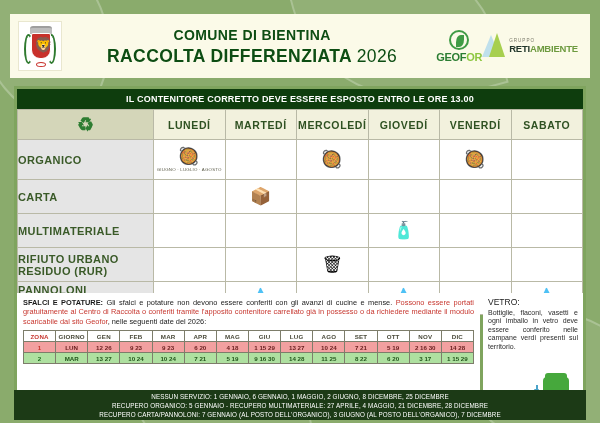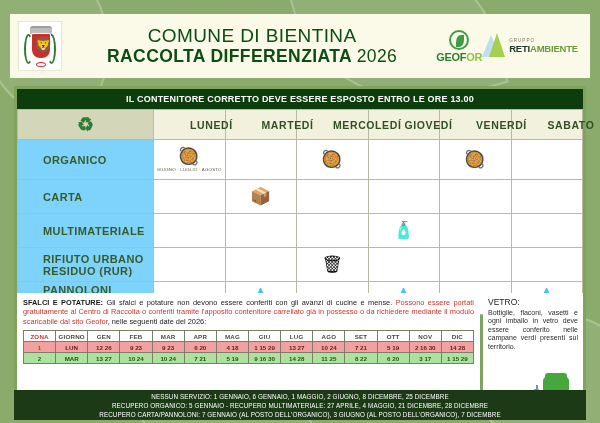--- a/index.html
+++ b/index.html
@@ -61,21 +61,21 @@
   .crest .wreathL { left: 5px; border-right-color: transparent; }
   .crest .wreathR { right: 5px; border-left-color: transparent; }
   .crest .bow {
     position: absolute; left: 17px; bottom: 3px; width: 10px; height: 5px;
     border: 1.5px solid #c8302b; border-radius: 50%;
   }
   .title-block {
     flex: 1 1 auto; text-align: center; color: #0d4d13;
     letter-spacing: .4px; padding-left: 6px;
   }
-  .title-line1 { font-size: 19px; font-weight: normal; line-height: 21px; }
+  .title-line1 { font-size: 14px; font-weight: bold; line-height: 21px; }
   .title-line2 { font-size: 17.5px; font-weight: bold; line-height: 21px; }
   .title-line2 .yr { font-weight: normal; }
 
   .logos { flex: 0 0 auto; display: flex; align-items: center; margin-right: 12px; }
   .geofor { text-align: center; }
   .geofor .circ {
     width: 20px; height: 20px; border: 2px solid #3f9b45; border-radius: 50%;
     margin: 0 auto 1px; position: relative;
   }
   .geofor .circ::after {
@@ -114,25 +114,25 @@
   }
   table.cal { width: 100%; border-collapse: collapse; table-layout: fixed; }
   table.cal th, table.cal td { border: 1px solid #b9b9a6; }
   .col-label { width: 136px; }
   .recycle-head {
     background: #d4d6b9; height: 30px; text-align: center;
     color: #2e7d32; font-size: 19px; line-height: 19px;
   }
   .day-head {
     background: #f2f1dd; color: #2f5122; font-size: 10.5px;
-    font-weight: bold; letter-spacing: .6px; height: 14px; text-align: left; padding-left: 36px;
+    font-weight: bold; letter-spacing: .6px; height: 14px; text-align: center;
   }
   td.rowlabel {
-    background: #7dd3fc; color: #3a5a28; font-weight: bold;
-    font-size: 11px; padding-left: 25px; letter-spacing: .4px;
+    background: #e5e5e5; color: #3a5a28; font-weight: bold;
+    font-size: 11px; padding-left: 0; letter-spacing: .4px;
   }
   td.rowlabel .sub {
     display: block; color: #c7372f; font-size: 6.2px;
     font-weight: bold; letter-spacing: .1px; line-height: 7.5px; margin-top: 1px;
   }
   td.daycell { background: #ffffff; text-align: center; vertical-align: middle; }
   .r-org { height: 40px; }
   .r-car { height: 34px; }
   .r-mul { height: 34px; margin-left: 24px; }
   .r-rur { height: 34px; }

